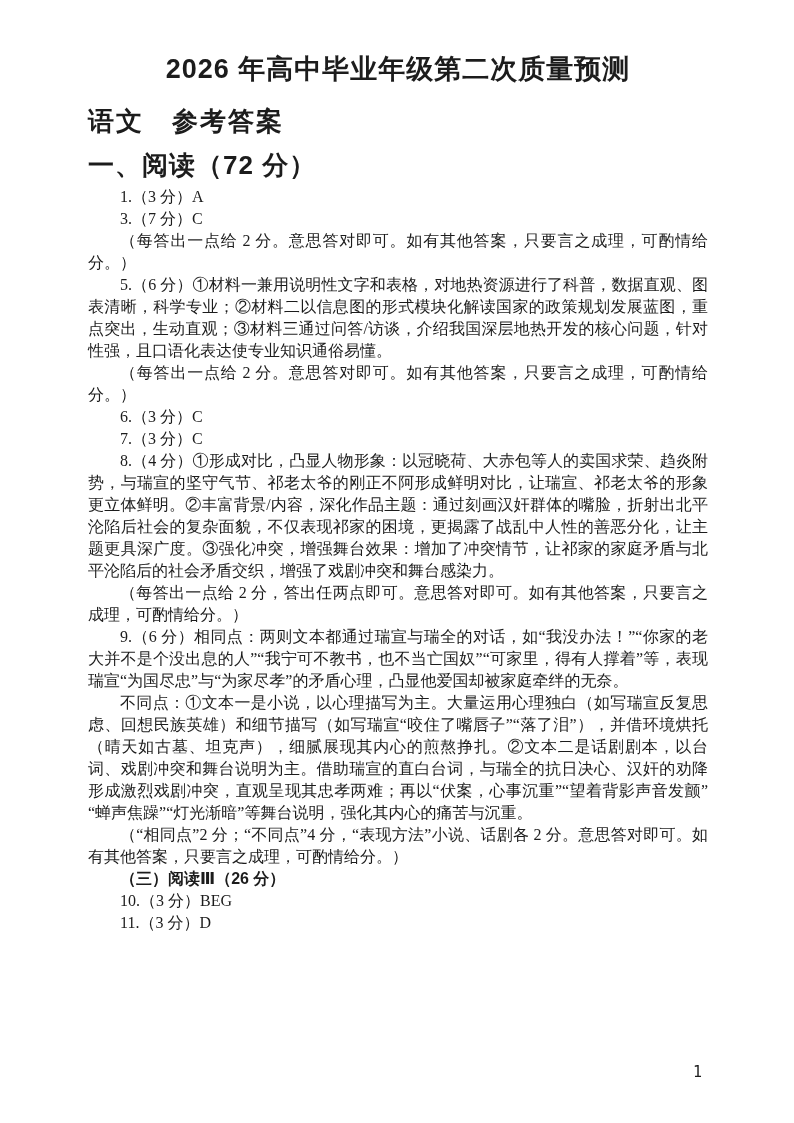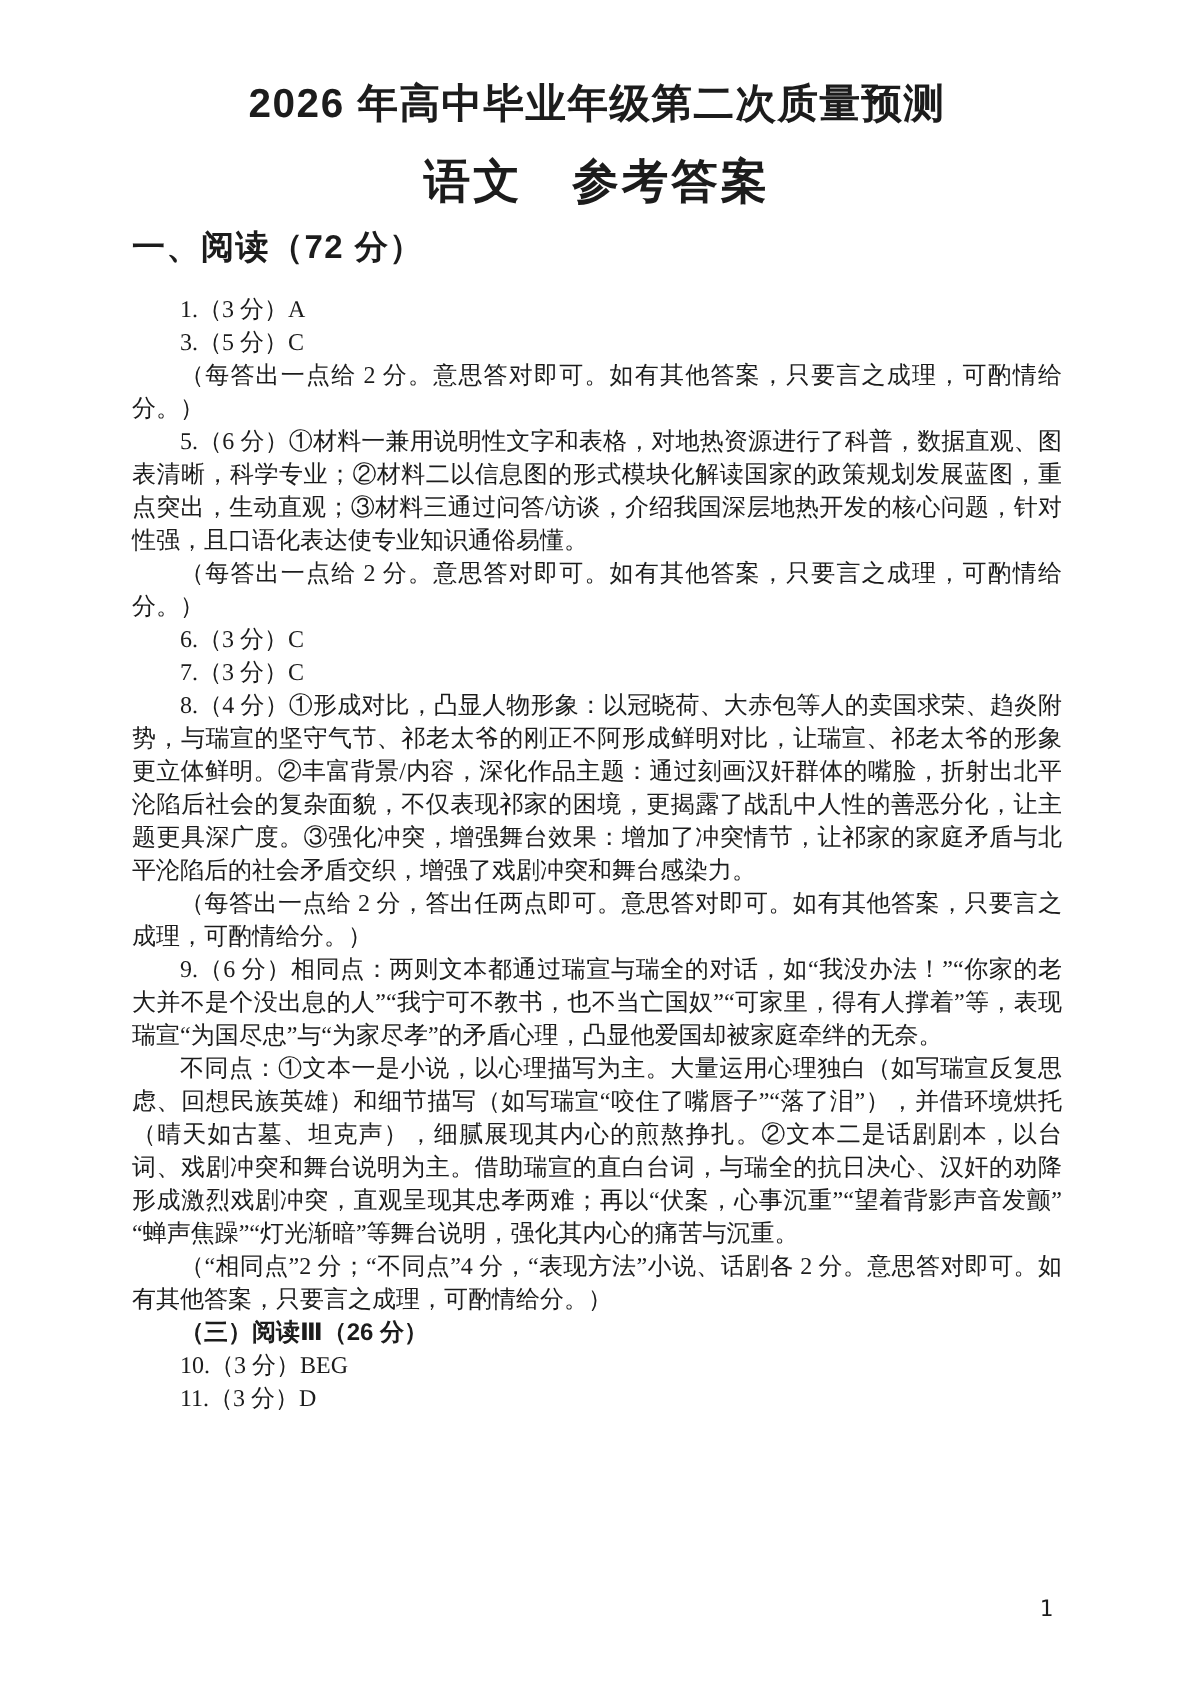--- a/index.html
+++ b/index.html
@@ -23,32 +23,32 @@
     margin: 0;
     text-align: center;
     font-family: "Liberation Sans", "DejaVu Sans", sans-serif;
     font-weight: 700;
     font-size: 27px;
     line-height: 34px;
     letter-spacing: 1px;
   }
   .doc-subtitle {
     margin: 14px 0 0 0;
-    text-align: center;
+    text-align: left;
     font-family: "Liberation Sans", "DejaVu Sans", sans-serif;
     font-weight: 700;
-    font-size: 31px;
+    font-size: 26px;
     line-height: 42px;
     letter-spacing: 2px;
   }
   .section-heading {
-    margin: 8px 0 16px 0;
+    margin: 8px 0 6px 0;
     font-family: "Liberation Sans", "DejaVu Sans", sans-serif;
     font-weight: 700;
-    font-size: 22px;
+    font-size: 26px;
     line-height: 30px;
     letter-spacing: 1px;
   }
   .body-text {
     margin-top: 2px;
     font-size: 16px;
     line-height: 22px;
     text-align: justify;
   }
   .part-heading {
@@ -82,21 +82,21 @@
 
   <h1 class="doc-title">2026 年高中毕业年级第二次质量预测</h1>
   <h2 class="doc-subtitle">语文　参考答案</h2>
 
   <div class="section-heading">一、阅读（72 分）</div>
 
   <div class="body-text">
 
 
     <div class="answer-line">1.（3 分）A</div>
-    <div class="answer-line">3.（5 分）C</div>
+    <div class="answer-line">3.（7 分）C</div>
 
     <p class="para">（每答出一点给 2 分。意思答对即可。如有其他答案，只要言之成理，可酌情给分。）</p>
 
     <p class="para">5.（6 分）①材料一兼用说明性文字和表格，对地热资源进行了科普，数据直观、图表清晰，科学专业；②材料二以信息图的形式模块化解读国家的政策规划发展蓝图，重点突出，生动直观；③材料三通过问答/访谈，介绍我国深层地热开发的核心问题，针对性强，且口语化表达使专业知识通俗易懂。</p>
     <p class="para">（每答出一点给 2 分。意思答对即可。如有其他答案，只要言之成理，可酌情给分。）</p>
 
 
     <div class="answer-line">6.（3 分）C</div>
     <div class="answer-line">7.（3 分）C</div>
 

